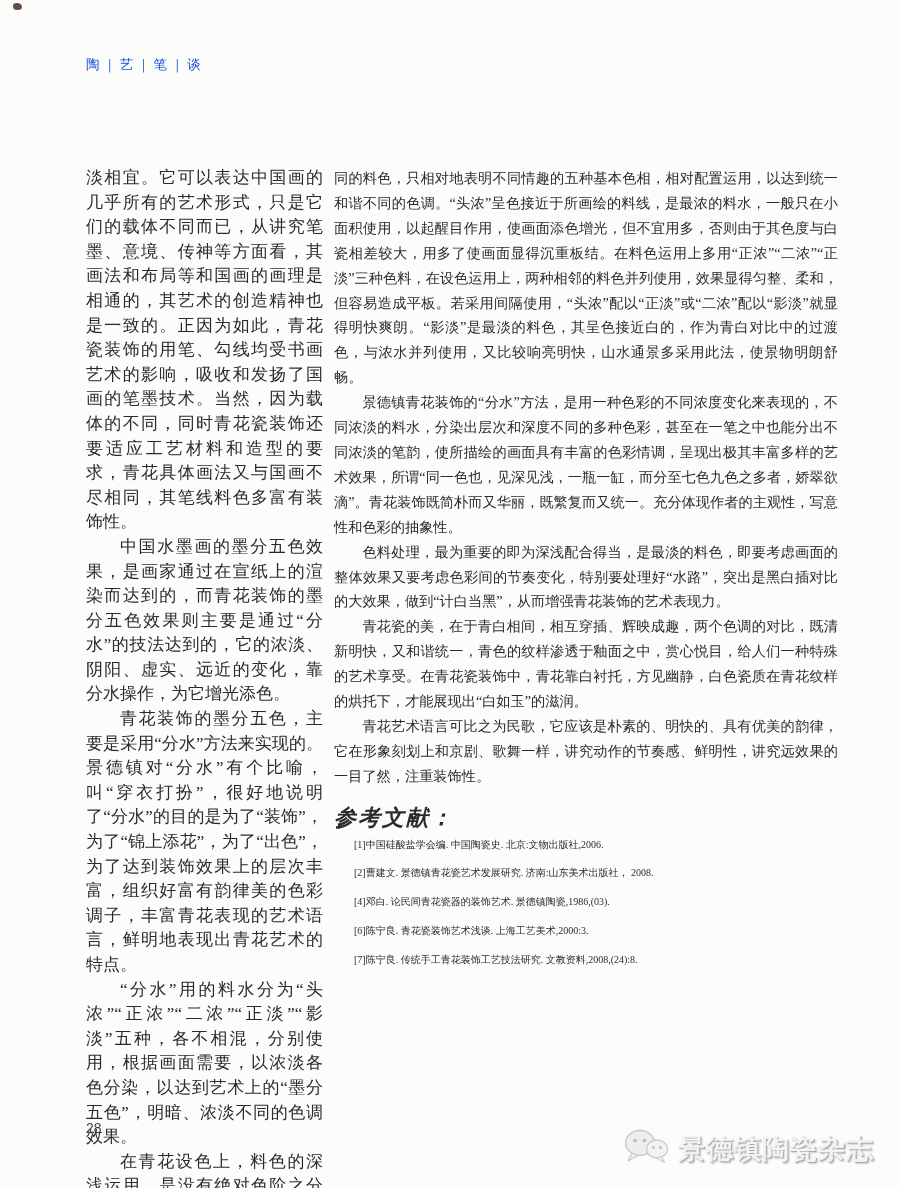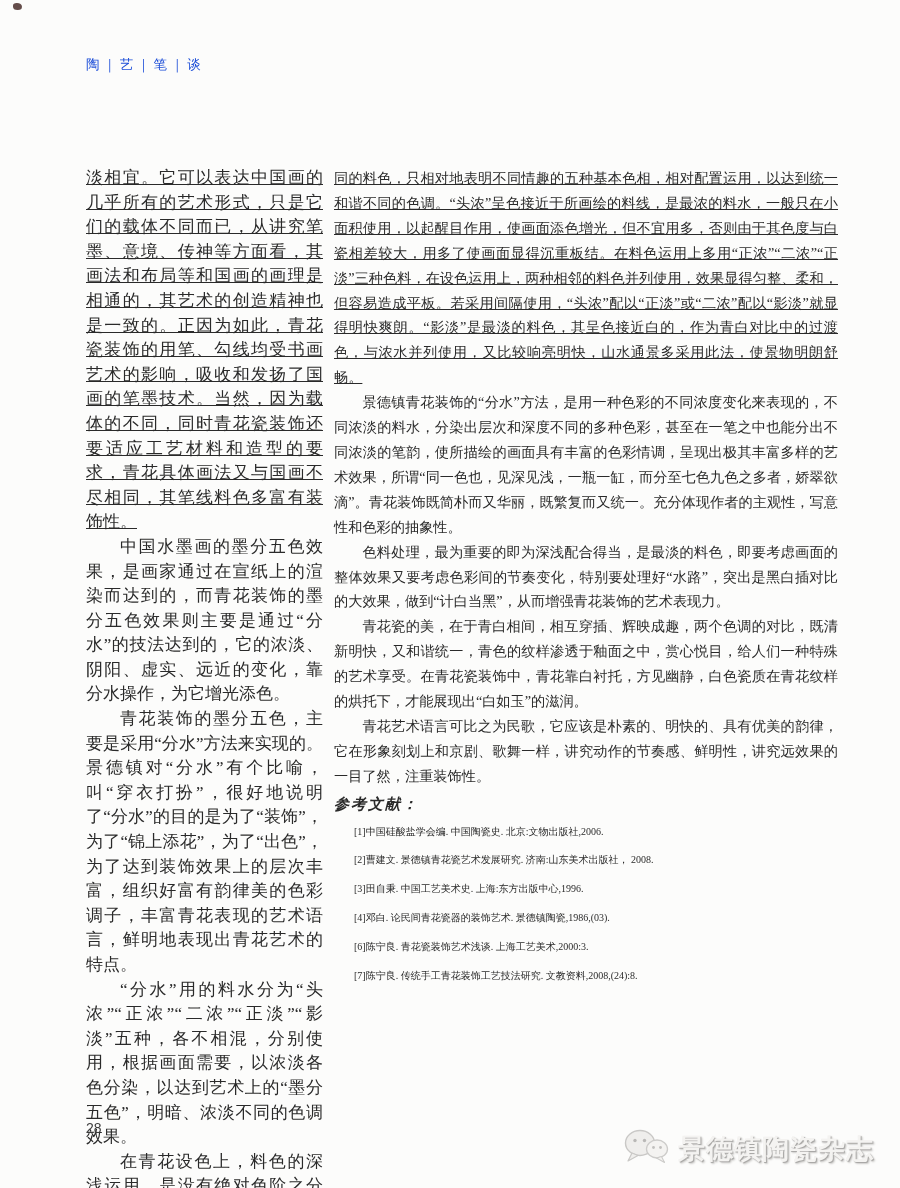--- a/index.html
+++ b/index.html
@@ -26,24 +26,24 @@
   }
   .col-left {
     width:237px; font-size:17px; line-height:24.6px;
     text-align:justify;
   }
   .col-right {
     width:504px; font-size:14.2px; line-height:24.9px;
     text-align:justify;
   }
   .col-left p, .col-right p { text-indent:2em; }
-  .col-left p.cont, .col-right p.cont { text-indent:0;text-decoration:underline; }
+  .col-left p.cont, .col-right p.cont { text-indent:0; }
   .ref-heading {
-    margin-top:2px;
-    font-size:15px; font-weight:bold; font-style:italic;
+    margin-top:15px;
+    font-size:22px; font-weight:bold; font-style:italic;
     letter-spacing:2px; line-height:27px;
   }
   .refs p {
     font-size:10px; line-height:28.8px; text-indent:2em;
     text-align:justify;
   }
   .page-number {
     position:absolute; left:86px; top:1120px;
     font-size:14px; color:#3e3e3e;
     font-family:Liberation Sans, sans-serif;
@@ -81,21 +81,20 @@
     <p>景德镇青花装饰的“分水”方法，是用一种色彩的不同浓度变化来表现的，不同浓淡的料水，分染出层次和深度不同的多种色彩，甚至在一笔之中也能分出不同浓淡的笔韵，使所描绘的画面具有丰富的色彩情调，呈现出极其丰富多样的艺术效果，所谓“同一色也，见深见浅，一瓶一缸，而分至七色九色之多者，娇翠欲滴”。青花装饰既简朴而又华丽，既繁复而又统一。充分体现作者的主观性，写意性和色彩的抽象性。</p>
     <p>色料处理，最为重要的即为深浅配合得当，是最淡的料色，即要考虑画面的整体效果又要考虑色彩间的节奏变化，特别要处理好“水路”，突出是黑白插对比的大效果，做到“计白当黑”，从而增强青花装饰的艺术表现力。</p>
     <p>青花瓷的美，在于青白相间，相互穿插、辉映成趣，两个色调的对比，既清新明快，又和谐统一，青色的纹样渗透于釉面之中，赏心悦目，给人们一种特殊的艺术享受。在青花瓷装饰中，青花靠白衬托，方见幽静，白色瓷质在青花纹样的烘托下，才能展现出“白如玉”的滋润。</p>
     <p>青花艺术语言可比之为民歌，它应该是朴素的、明快的、具有优美的韵律，它在形象刻划上和京剧、歌舞一样，讲究动作的节奏感、鲜明性，讲究远效果的一目了然，注重装饰性。</p>
 
     <div class="ref-heading">参考文献：</div>
 
     <div class="refs">
       <p>[1]中国硅酸盐学会编. 中国陶瓷史. 北京:文物出版社,2006.</p>
       <p>[2]曹建文. 景德镇青花瓷艺术发展研究. 济南:山东美术出版社， 2008.</p>
-      <p>[3]田自秉. 中国工艺美术史. 上海:东方出版中心,1996.</p>
       <p>[4]邓白. 论民间青花瓷器的装饰艺术. 景德镇陶瓷,1986,(03).</p>
       <p>[6]陈宁良. 青花瓷装饰艺术浅谈. 上海工艺美术,2000:3.</p>
       <p>[7]陈宁良. 传统手工青花装饰工艺技法研究. 文教资料,2008,(24):8.</p>
     </div>
   </div>
 
 </div>
 
 <div class="page-number">28</div>
 

